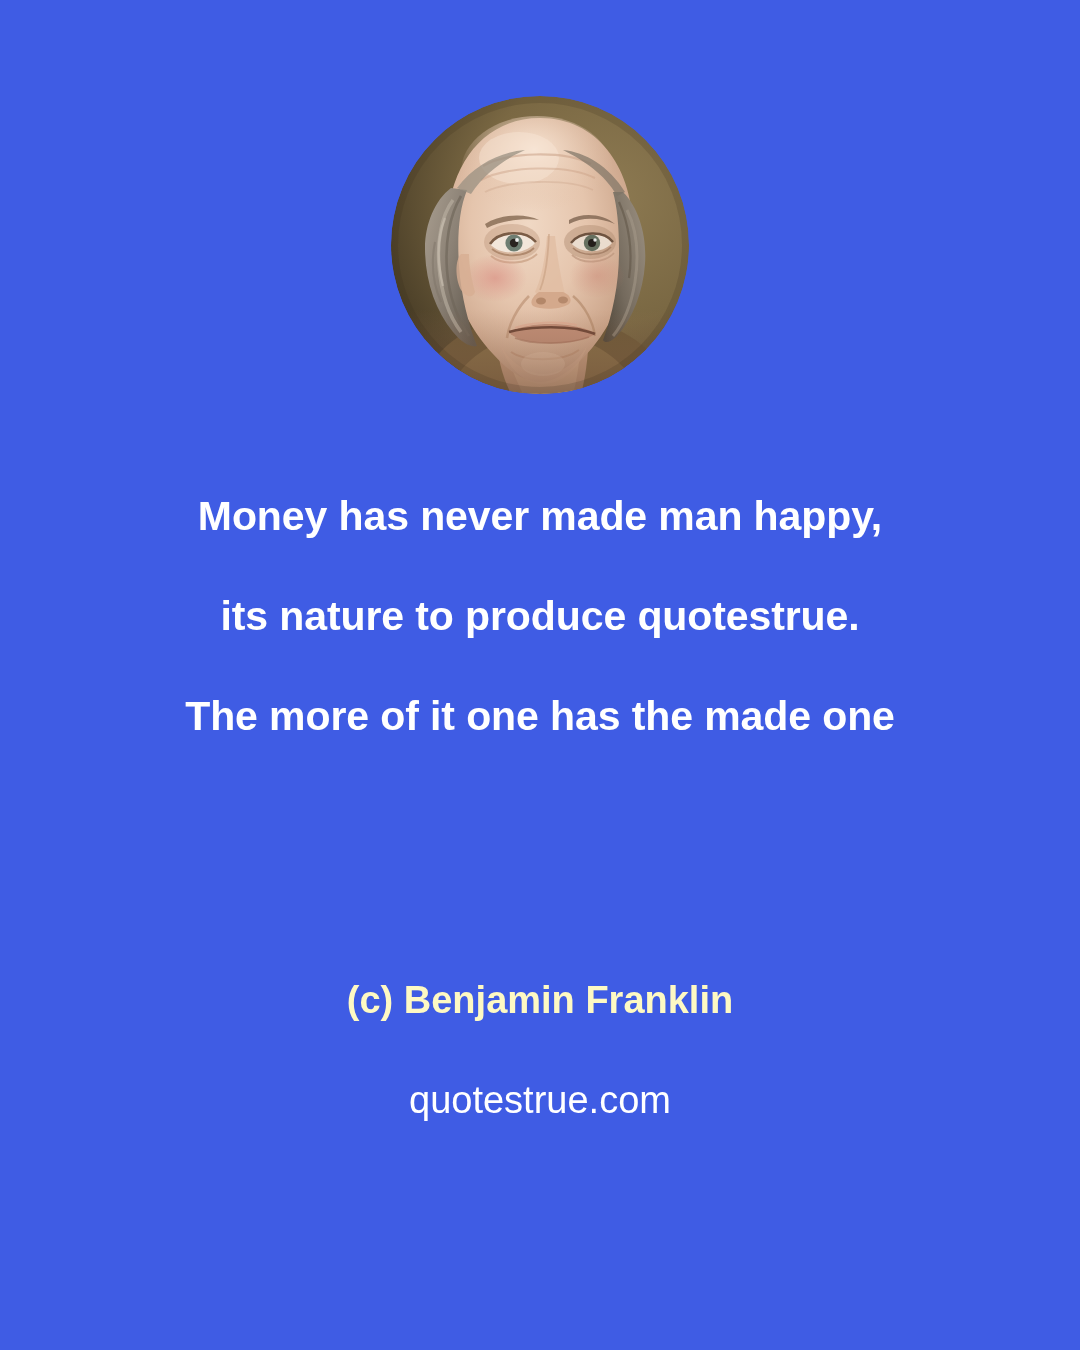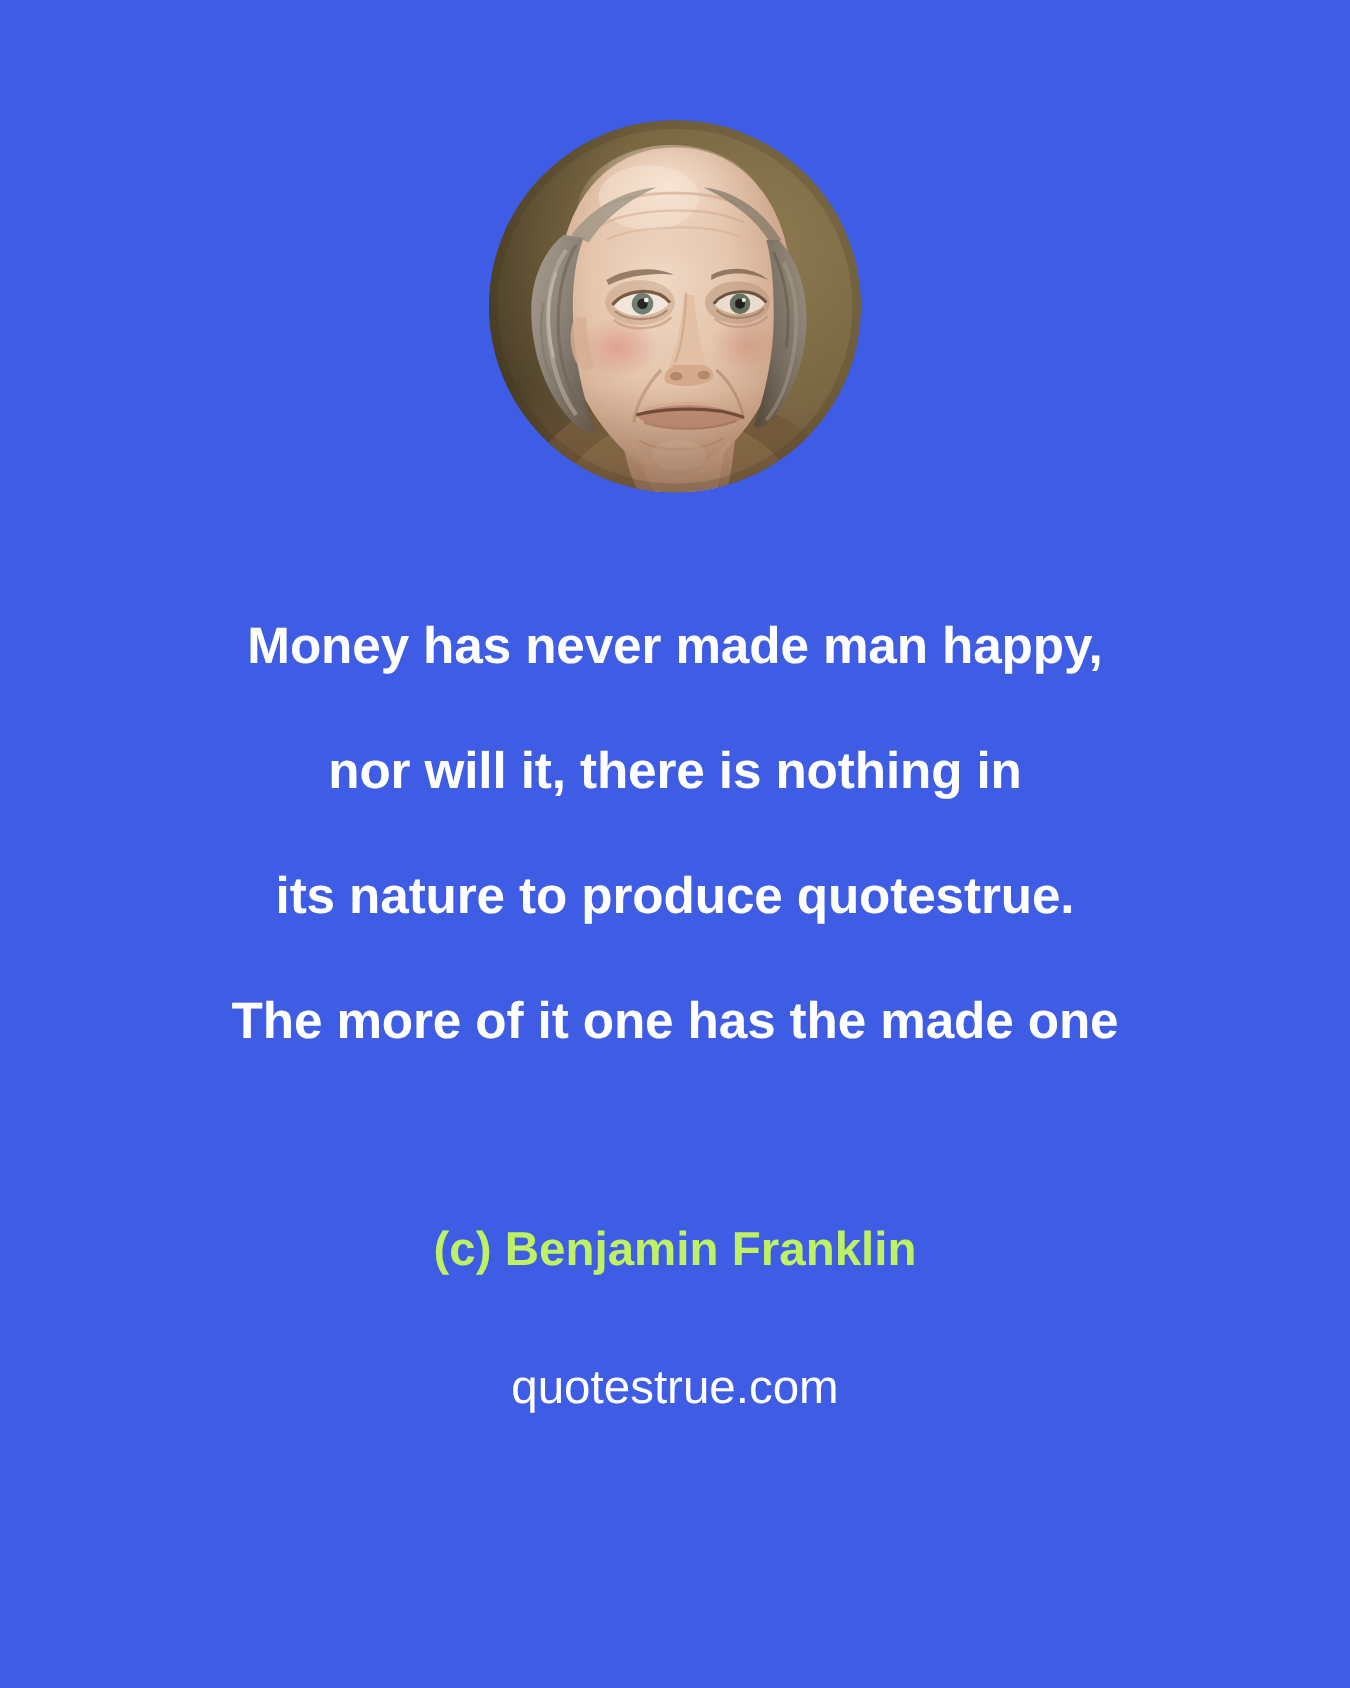--- a/index.html
+++ b/index.html
@@ -58,42 +58,41 @@
     white-space: nowrap;
   }
 
   
   .author {
     position: absolute;
     left: 0;
     top: 976px;
     width: 1080px;
     text-align: center;
-    color: #bef264;
+    color: #fef9c3;
     font-family: "Liberation Sans", sans-serif;
     font-size: 38px;
     font-weight: 600;
     line-height: 48px;
     white-space: nowrap;
   }
 
   
   .source {
     position: absolute;
     left: 0;
     top: 1076px;
     width: 1080px;
     text-align: center;
     color: #FFFFFF;
     font-family: "Liberation Sans", sans-serif;
     font-size: 38px;
     font-weight: 400;
     line-height: 48px;
     white-space: nowrap;
-    margin-top: 10px;
   }
 </style>
 </head>
 <body>
 
 <div class="card">
 
   <div class="portrait-wrap">
     <svg class="portrait-svg" viewBox="0 0 298 298" xmlns="http://www.w3.org/2000/svg">
       <defs>
@@ -235,21 +234,20 @@
 
         <rect x="0" y="214" width="298" height="84" fill="url(#shadowBottom)"></rect>
 
         <circle cx="149" cy="149" r="149" fill="none" stroke="#3A2E1E" stroke-width="14" opacity="0.18"></circle>
       </g>
     </svg>
   </div>
 
   <div class="quote-block">
     <span class="quote-line">Money has never made man happy,</span>
-    <span class="quote-line">nor will it, there is nothing in</span>
     <span class="quote-line">its nature to produce quotestrue.</span>
     <span class="quote-line">The more of it one has the made one</span>
   </div>
 
   <div class="author">(c) Benjamin Franklin</div>
 
   <div class="source">quotestrue.com</div>
 
 </div>
 

